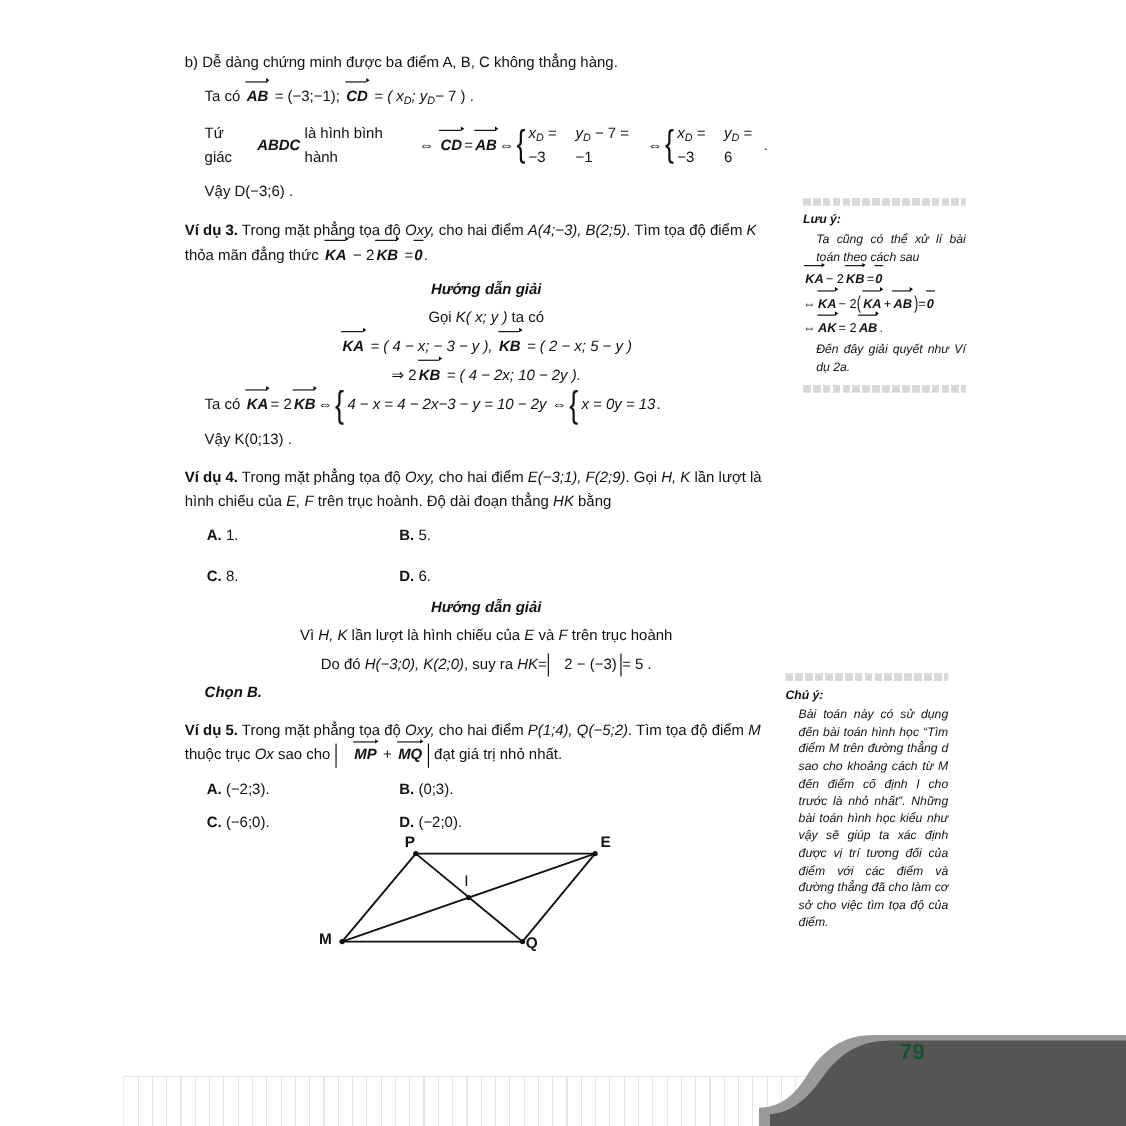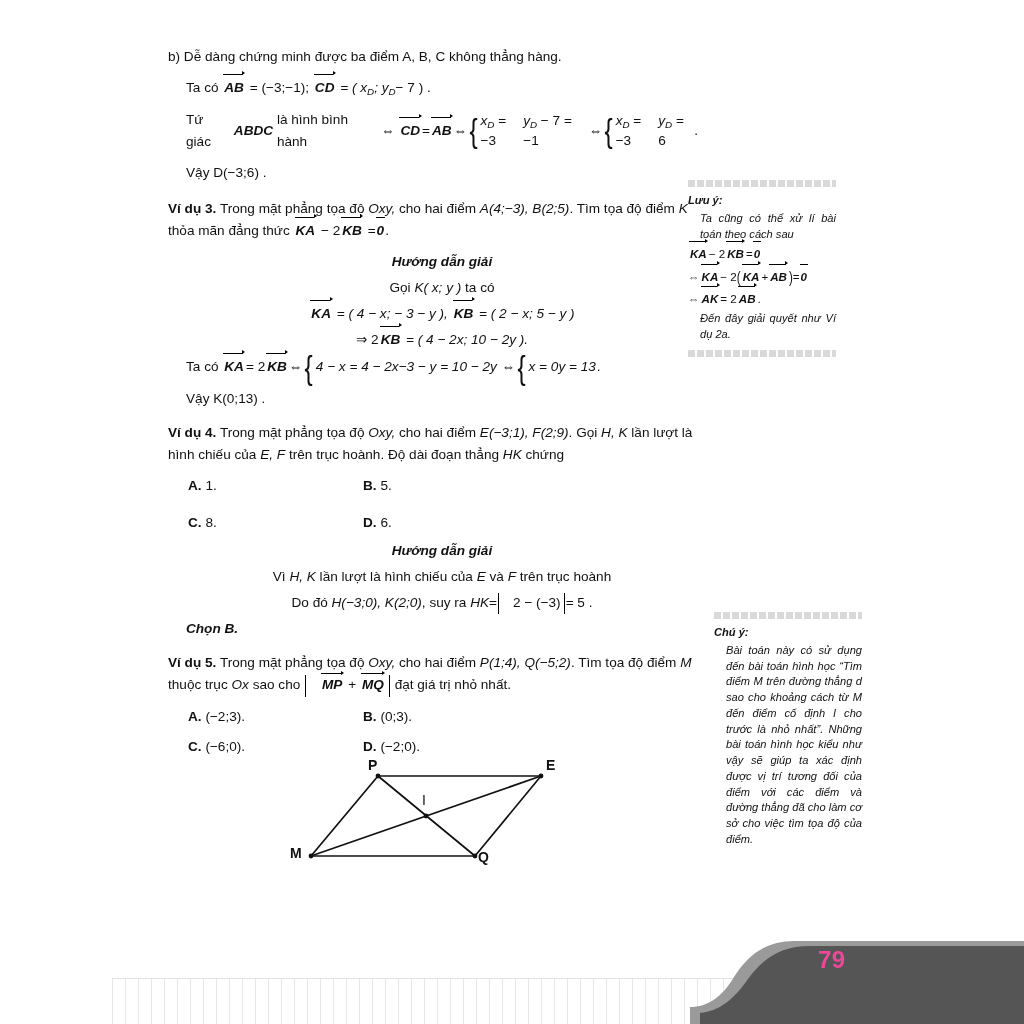--- a/index.html
+++ b/index.html
@@ -144,21 +144,21 @@
 
   
   .note {
     position: absolute;
     width: 148px;
     font-size: 11.1px;
     line-height: 1.42;
     font-style: italic;
     color: #111;
   }
-  #note-luuy { left: 688px; top: 180px; }
+  #note-luuy { left: 730px; top: 180px; }
   #note-chuy  { left: 714px; top: 612px; }
 
   .note-rule {
     height: 7px;
     width: 148px;
     background-image: repeating-linear-gradient(
         to right,
         #d9d9d9 0px, #d9d9d9 7px,
         #ffffff 7px, #ffffff 9px);
     margin: 0 0 6px 0;
@@ -212,23 +212,23 @@
     position: absolute;
     left: 690px;
     top: 925px;
     width: 334px;
     height: 99px;
   }
   #page-number {
     position: absolute;
     left: 818px;
     top: 946px;
-    font-size: 24px;
+    font-size: 20px;
     font-weight: bold;
-    color: #ec4899;
+    color: #14532d;
     letter-spacing: 0.5px;
   }
 </style>
 </head>
 <body>
 
 <div id="page">
 
   <div id="main-col">
 
@@ -346,21 +346,21 @@
       <span>Trong mặt phẳng tọa độ</span>
       <span class="mi">Oxy,</span>
       <span>cho hai điểm</span>
       <span class="mi">E(−3;1),</span>
       <span class="mi">F(2;9)</span><span>. Gọi</span>
       <span class="mi">H, K</span>
       <span>lần lượt là hình chiếu của</span>
       <span class="mi">E, F</span>
       <span>trên trục hoành. Độ dài đoạn thẳng</span>
       <span class="mi">HK</span>
-      <span>chứng</span>
+      <span>bằng</span>
     </div>
 
     <div class="opts">
       <div><span class="opt-label">A.</span> <span>1.</span></div>
       <div><span class="opt-label">B.</span> <span>5.</span></div>
       <div><span class="opt-label">C.</span> <span>8.</span></div>
       <div><span class="opt-label">D.</span> <span>6.</span></div>
     </div>
 
     <div class="para indent tight">

